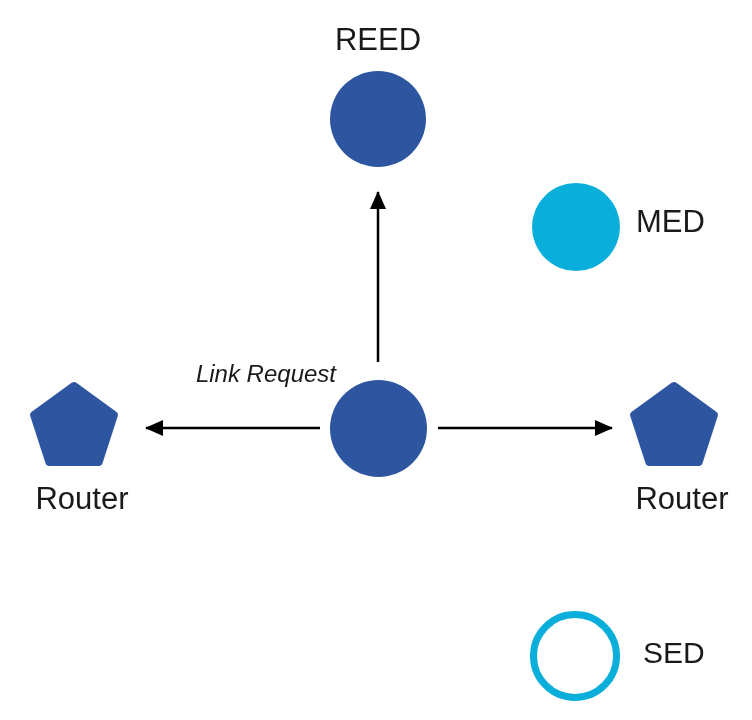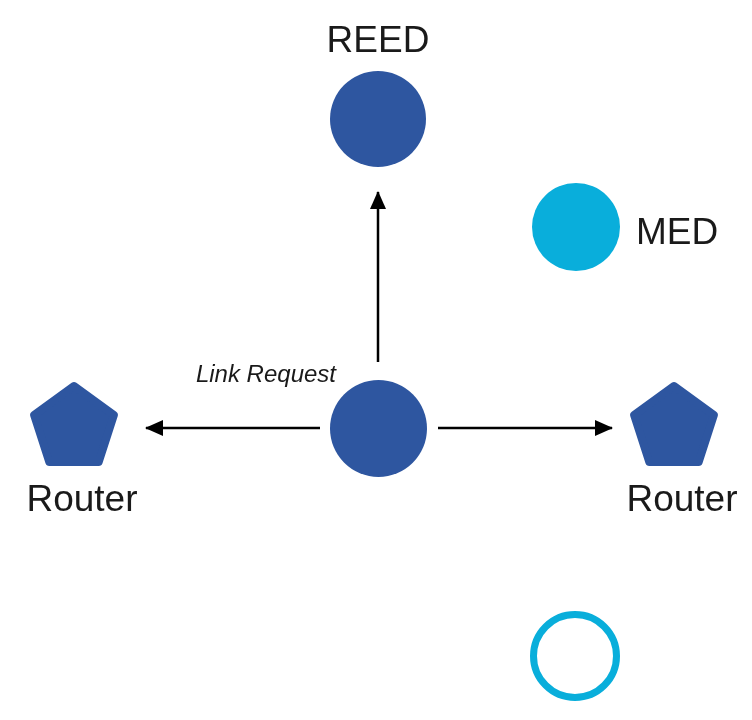--- a/index.html
+++ b/index.html
@@ -35,23 +35,23 @@
   .pent { position: absolute; width: 92px; height: 88px; }
   .pent polygon {
     fill: var(--node-fill, #2E56A0);
     stroke: var(--node-fill, #2E56A0);
     stroke-width: 8;
     stroke-linejoin: round;
   }
   .pent-left  { left: 28px;  top: 381px; }
   .pent-right { left: 628px; top: 381px; }
 
-  .label { position: absolute; font-size: 37px; line-height: 36px; white-space: nowrap; }
+  .label { position: absolute; font-size: 31px; line-height: 36px; white-space: nowrap; }
   .label-reed { left: 298px; top: 22px; width: 160px; text-align: center; }
-  .label-med  { left: 636px; top: 214px; }
+  .label-med  { left: 636px; top: 204px; }
   .label-sed  { left: 643px; top: 635px; font-size: 30px; }
   .label-router-left  { left: 2px;   top: 481px; width: 160px; text-align: center; }
   .label-router-right { left: 602px; top: 481px; width: 160px; text-align: center; }
 
   .annotation {
     position: absolute; left: 116px; top: 360px; width: 220px;
     text-align: right; font-style: italic; font-size: 24px; line-height: 28px;
   }
 </style>
 </head>
@@ -86,14 +86,15 @@
     <polygon points="46,5 85.9,34 70.7,81 21.3,81 6.1,34"></polygon>
   </svg>
   <svg class="pent pent-right" viewBox="0 0 92 88" xmlns="http://www.w3.org/2000/svg">
     <polygon points="46,5 85.9,34 70.7,81 21.3,81 6.1,34"></polygon>
   </svg>
 
   <div class="label label-router-left">Router</div>
   <div class="label label-router-right">Router</div>
 
   <div class="sed-ring"></div>
+  <div class="label label-sed">SED</div>
 
 </div>
 
 </body></html>

